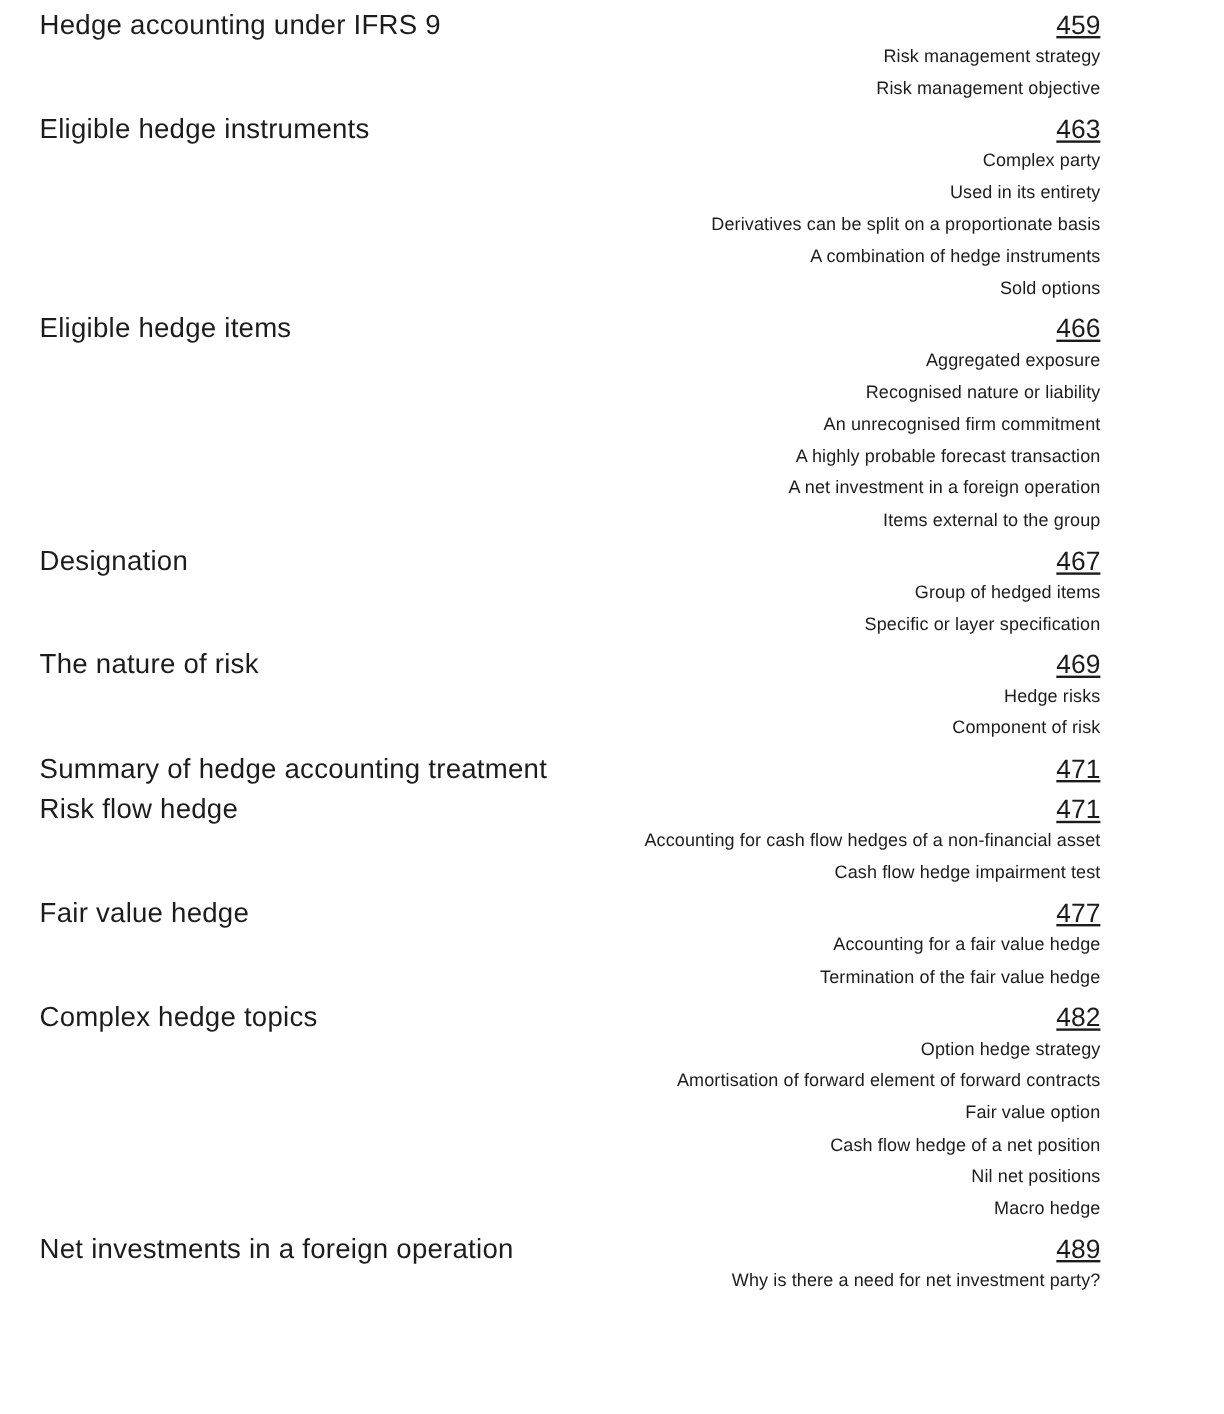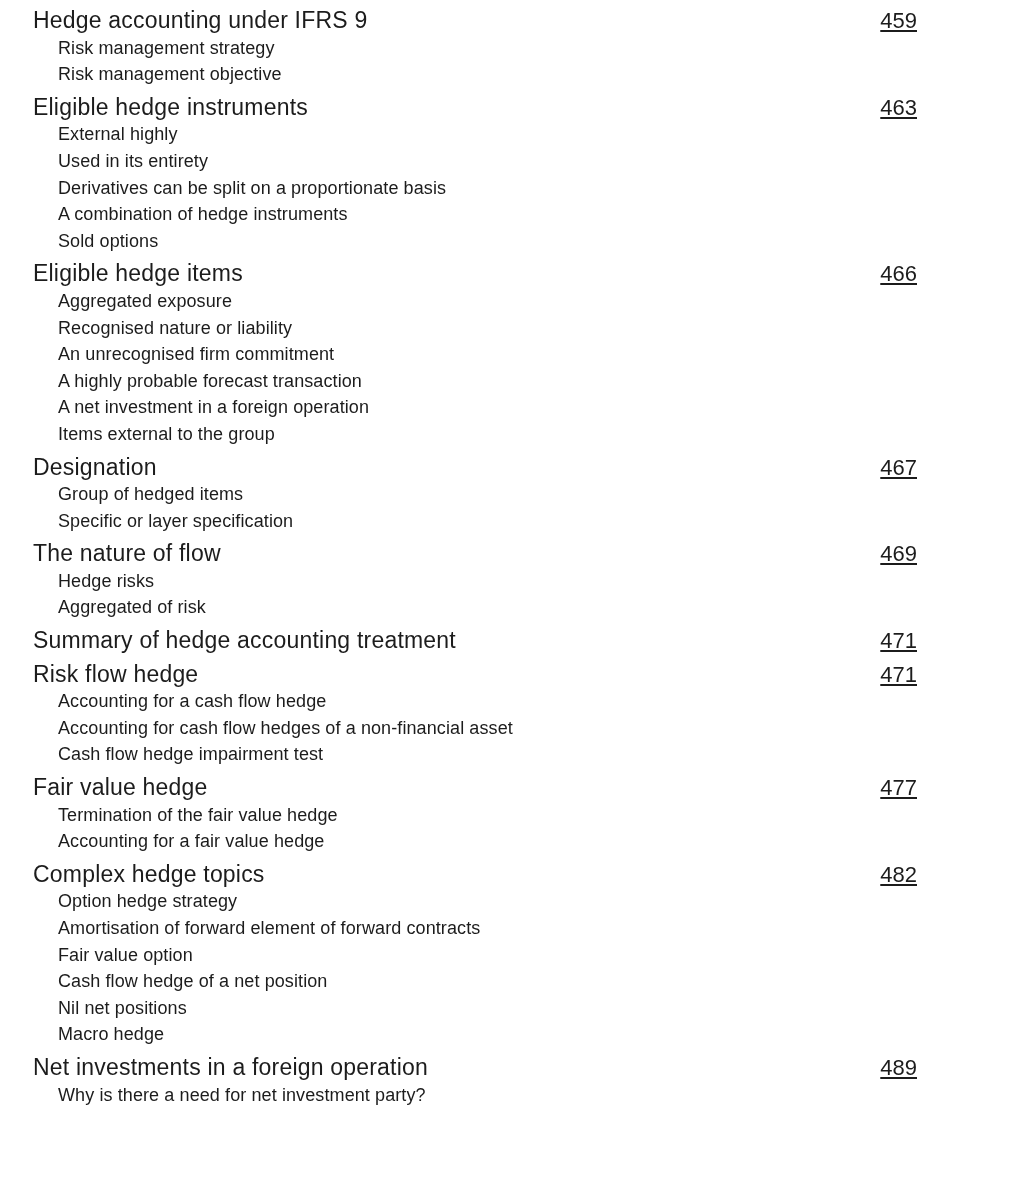--- a/index.html
+++ b/index.html
@@ -36,26 +36,27 @@
     white-space: nowrap;
   }
   .toc-entry-page {
     font-size: 22px;
     font-weight: 300;
     text-align: right;
     white-space: nowrap;
     text-decoration: underline;
   }
   .toc-subitem {
-    font-size: 18px;
+    font-size: 15px;
     font-weight: 300;
     letter-spacing: 0.1px;
     line-height: 26.6px;
     padding-left: 25px;
     white-space: nowrap;
+    text-align: right;
   }
 </style>
 </head>
 <body>
 
 <div class="toc" id="toc-root">
   <div class="toc-section">
     <div class="toc-entry-row">
       <span class="toc-entry-title">Hedge accounting under IFRS 9</span>
       <span class="toc-entry-page">459</span>
@@ -65,21 +66,21 @@
 
   <div class="toc-subitem">Risk management objective</div>
 </div>
 
   <div class="toc-section">
     <div class="toc-entry-row">
       <span class="toc-entry-title">Eligible hedge instruments</span>
       <span class="toc-entry-page">463</span>
     </div>
 
-  <div class="toc-subitem">External highly</div>
+  <div class="toc-subitem">Complex party</div>
 
   <div class="toc-subitem">Used in its entirety</div>
 
   <div class="toc-subitem">Derivatives can be split on a proportionate basis</div>
 
   <div class="toc-subitem">A combination of hedge instruments</div>
 
   <div class="toc-subitem">Sold options</div>
 </div>
 
@@ -108,59 +109,58 @@
       <span class="toc-entry-page">467</span>
     </div>
 
   <div class="toc-subitem">Group of hedged items</div>
 
   <div class="toc-subitem">Specific or layer specification</div>
 </div>
 
   <div class="toc-section">
     <div class="toc-entry-row">
-      <span class="toc-entry-title">The nature of flow</span>
+      <span class="toc-entry-title">The nature of risk</span>
       <span class="toc-entry-page">469</span>
     </div>
 
   <div class="toc-subitem">Hedge risks</div>
 
-  <div class="toc-subitem">Aggregated of risk</div>
+  <div class="toc-subitem">Component of risk</div>
 
 </div>
 
   <div class="toc-section">
     <div class="toc-entry-row">
       <span class="toc-entry-title">Summary of hedge accounting treatment</span>
       <span class="toc-entry-page">471</span>
     </div>
   </div>
 
   <div class="toc-section">
     <div class="toc-entry-row">
       <span class="toc-entry-title">Risk flow hedge</span>
       <span class="toc-entry-page">471</span>
     </div>
 
-  <div class="toc-subitem">Accounting for a cash flow hedge</div>
 
   <div class="toc-subitem">Accounting for cash flow hedges of a non-financial asset</div>
 
   <div class="toc-subitem">Cash flow hedge impairment test</div>
 </div>
 
   <div class="toc-section">
     <div class="toc-entry-row">
       <span class="toc-entry-title">Fair value hedge</span>
       <span class="toc-entry-page">477</span>
     </div>
 
+  <div class="toc-subitem">Accounting for a fair value hedge</div>
+
   <div class="toc-subitem">Termination of the fair value hedge</div>
-
-  <div class="toc-subitem">Accounting for a fair value hedge</div>
 </div>
 
   <div class="toc-section">
     <div class="toc-entry-row">
       <span class="toc-entry-title">Complex hedge topics</span>
       <span class="toc-entry-page">482</span>
     </div>
 
   <div class="toc-subitem">Option hedge strategy</div>
 

